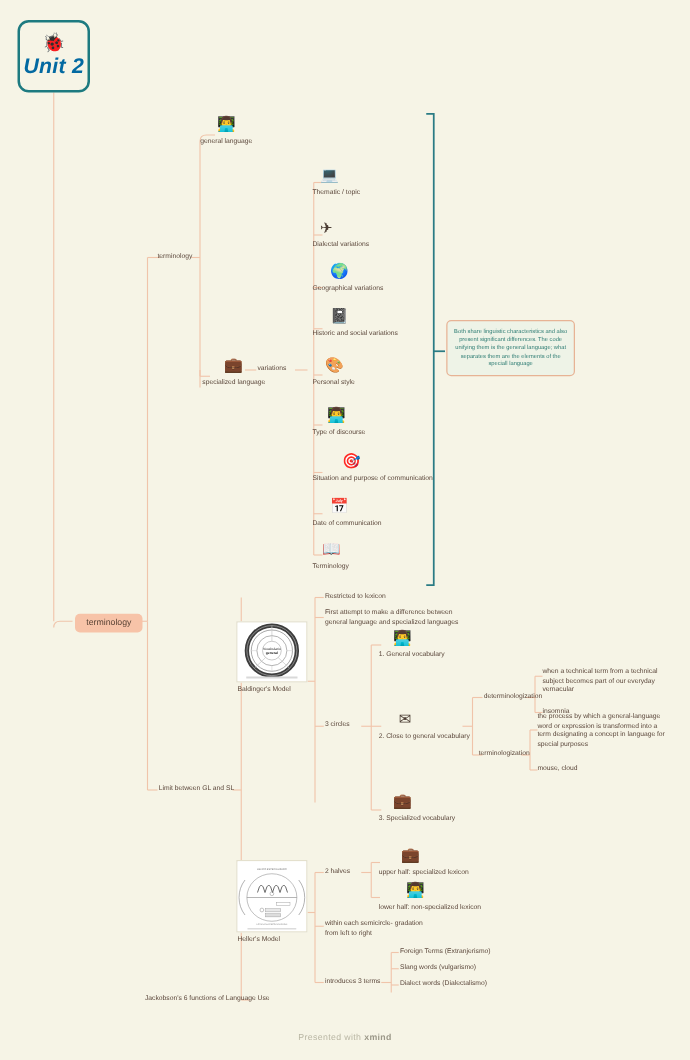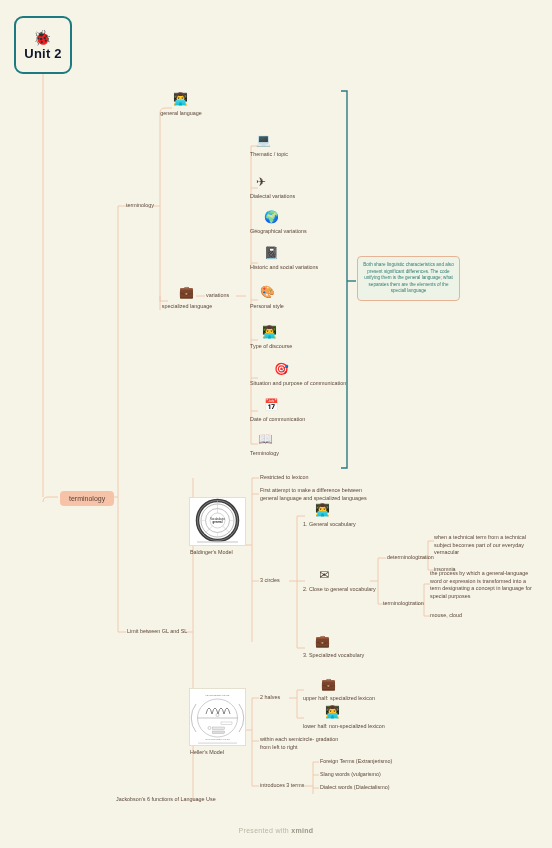--- a/index.html
+++ b/index.html
@@ -16,21 +16,21 @@
 
   
   .root-node{
     position:absolute;left:14px;top:16px;width:58px;height:58px;
     border:2px solid #1d7a80;border-radius:9px;background:#f6f4e6;
     display:flex;flex-direction:column;align-items:center;justify-content:center;
     box-sizing:border-box;
   }
   .root-node .glyph{font-size:15px;line-height:15px;margin-bottom:1px;}
   .root-node .root-label{
-    font-size:13px;font-weight:bold;color:#0f172a;letter-spacing:.2px;
+    font-size:17px;font-weight:bold;color:#0369a1;letter-spacing:.2px;font-style:italic;
   }
 
   
   .pill{
     position:absolute;background:#f7c3a8;border-radius:4px;
     padding:4px 9px;font-size:7px;color:#5a4335;white-space:nowrap;
   }
 
   
   .topic{position:absolute;}

